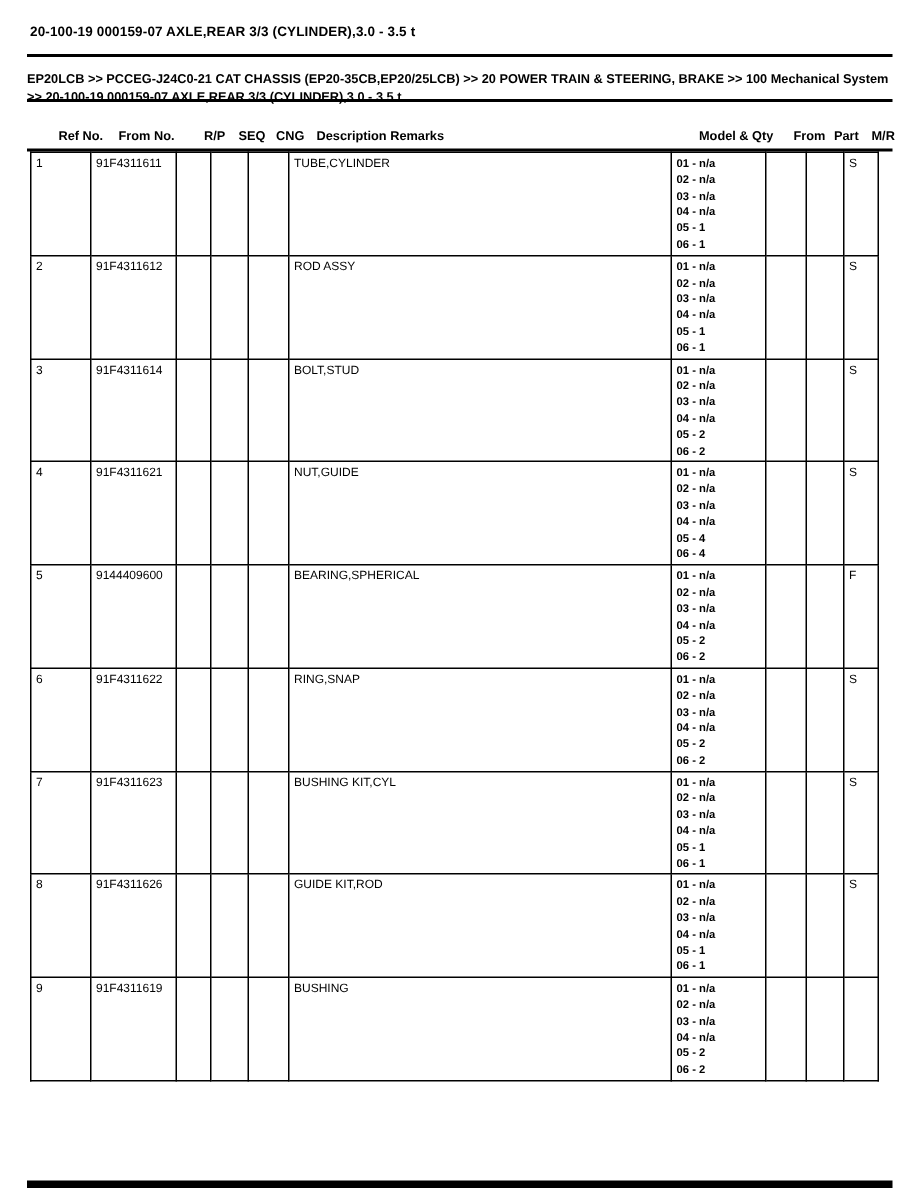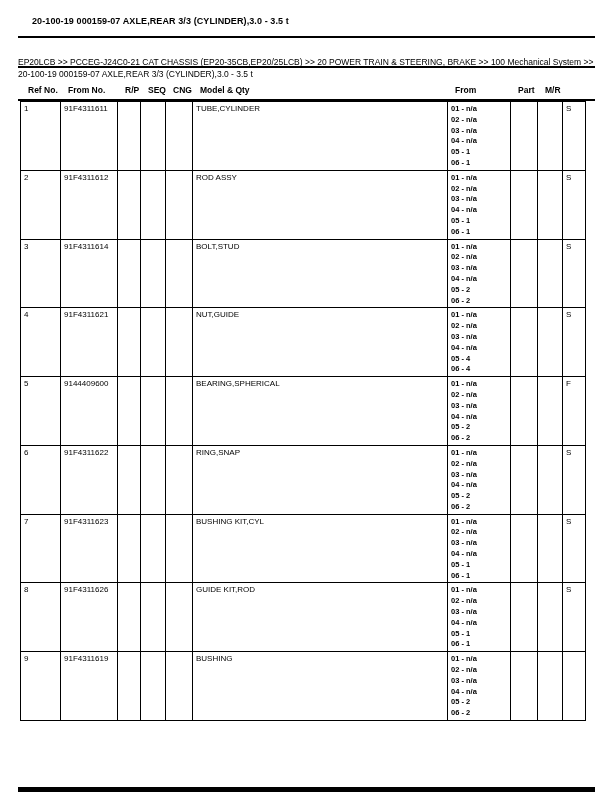--- a/index.html
+++ b/index.html
@@ -16,49 +16,49 @@
     overflow: hidden;
   }
   .page {
     position: relative;
     width: 612px;
     height: 792px;
     background: #ffffff;
   }
   .page-title {
     position: absolute;
-    left: 32px;
+    left: 20px;
     top: 16px;
     width: 575px;
     font-size: 9px;
     font-weight: bold;
     letter-spacing: 0.1px;
   }
   .rule {
     position: absolute;
     left: 18px;
     width: 577px;
     height: 0;
     border-top: 2px solid #000000;
   }
   .rule-top { top: 36px; }
   .rule-mid { top: 66px; }
   .rule-header { top: 99px; border-top-width: 2px; }
   .breadcrumb {
     position: absolute;
     left: 18px;
-    top: 56px;
+    top: 46px;
     width: 578px;
     font-size: 8.5px;
-    font-weight: normal;
+    font-weight: bold;
     line-height: 12px;
   }
   .header-labels {
     position: absolute;
-    left: 26px;
+    left: 37px;
     top: 85px;
     width: 565px;
     display: grid;
     grid-template-columns: 40px 57px 23px 25px 27px 255px 63px 27px 25px 23px;
     font-size: 8.5px;
     font-weight: bold;
   }
   .header-labels span {
     padding-left: 2px;
     white-space: nowrap;
@@ -108,20 +108,21 @@
   <div class="breadcrumb" data-name="breadcrumb">EP20LCB &gt;&gt; PCCEG-J24C0-21 CAT CHASSIS (EP20-35CB,EP20/25LCB) &gt;&gt; 20 POWER TRAIN &amp; STEERING, BRAKE &gt;&gt; 100 Mechanical System &gt;&gt; 20-100-19 000159-07 AXLE,REAR 3/3 (CYLINDER),3.0 - 3.5 t</div>
 
   <div class="rule rule-mid" data-name="breadcrumb-divider"></div>
 
   <div class="header-labels" data-name="table-header-row">
     <span data-name="column-header-ref-no">Ref No.</span>
     <span data-name="column-header-part-no">From No.</span>
     <span data-name="column-header-rp">R/P</span>
     <span data-name="column-header-seq">SEQ</span>
     <span data-name="column-header-cng">CNG</span>
+    <span data-name="column-header-description">Description Remarks</span>
     <span data-name="column-header-model-qty">Model &amp; Qty</span>
     <span data-name="column-header-from">From</span>
     <span data-name="column-header-upto">Part</span>
     <span data-name="column-header-mr">M/R</span>
   </div>
 
   <div class="rule rule-header" data-name="header-divider"></div>
 
   <table class="parts" data-name="parts-table">
     <colgroup>

